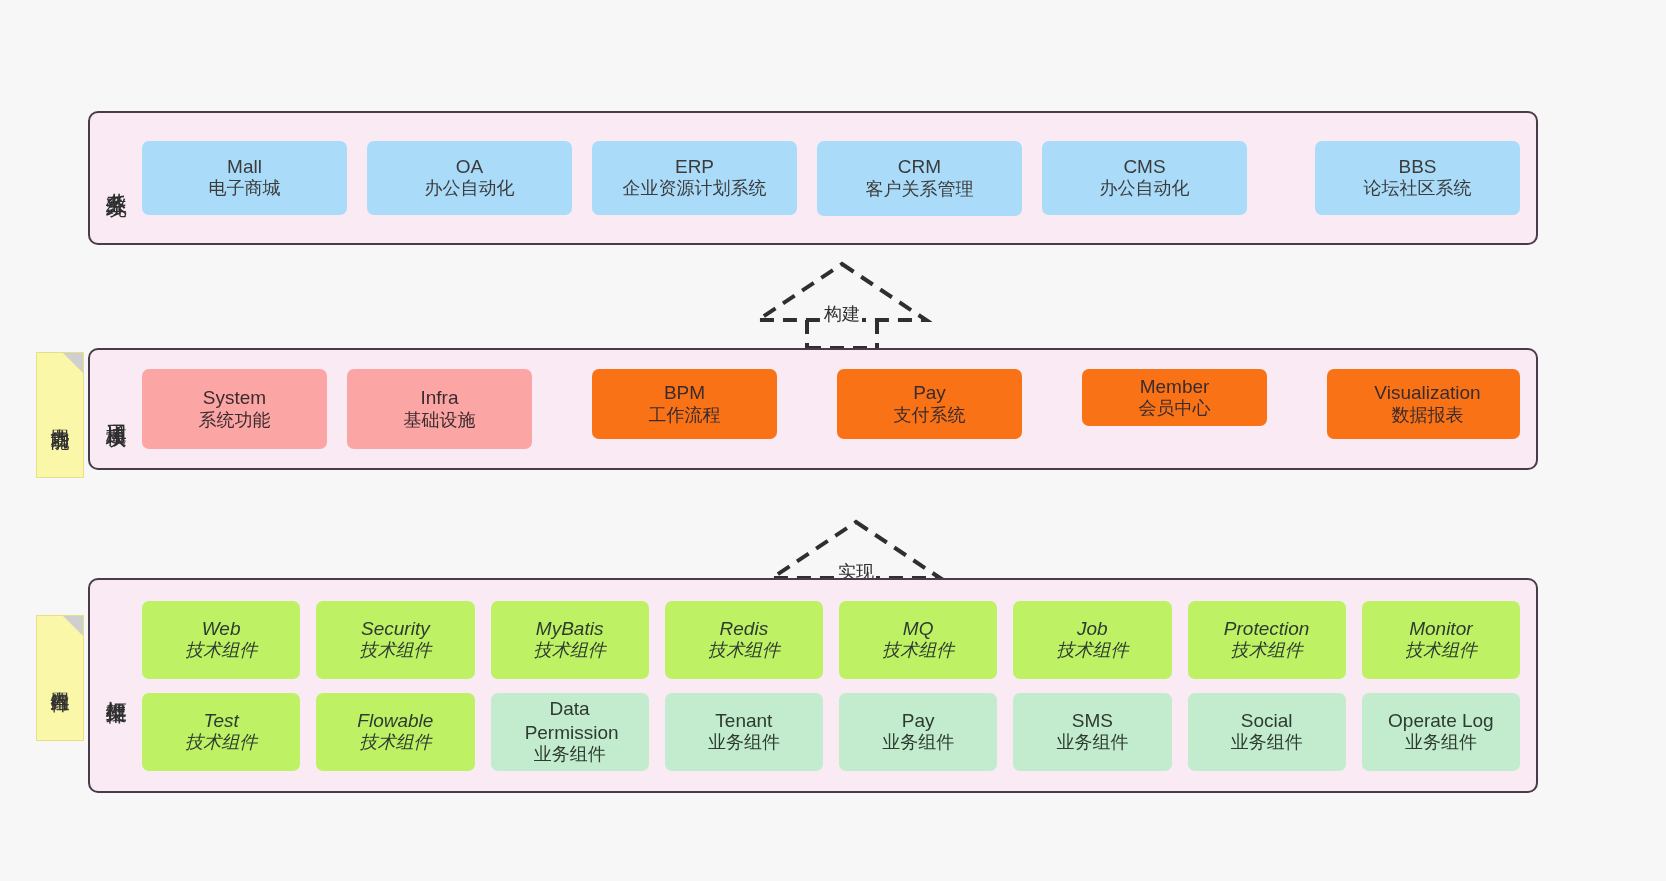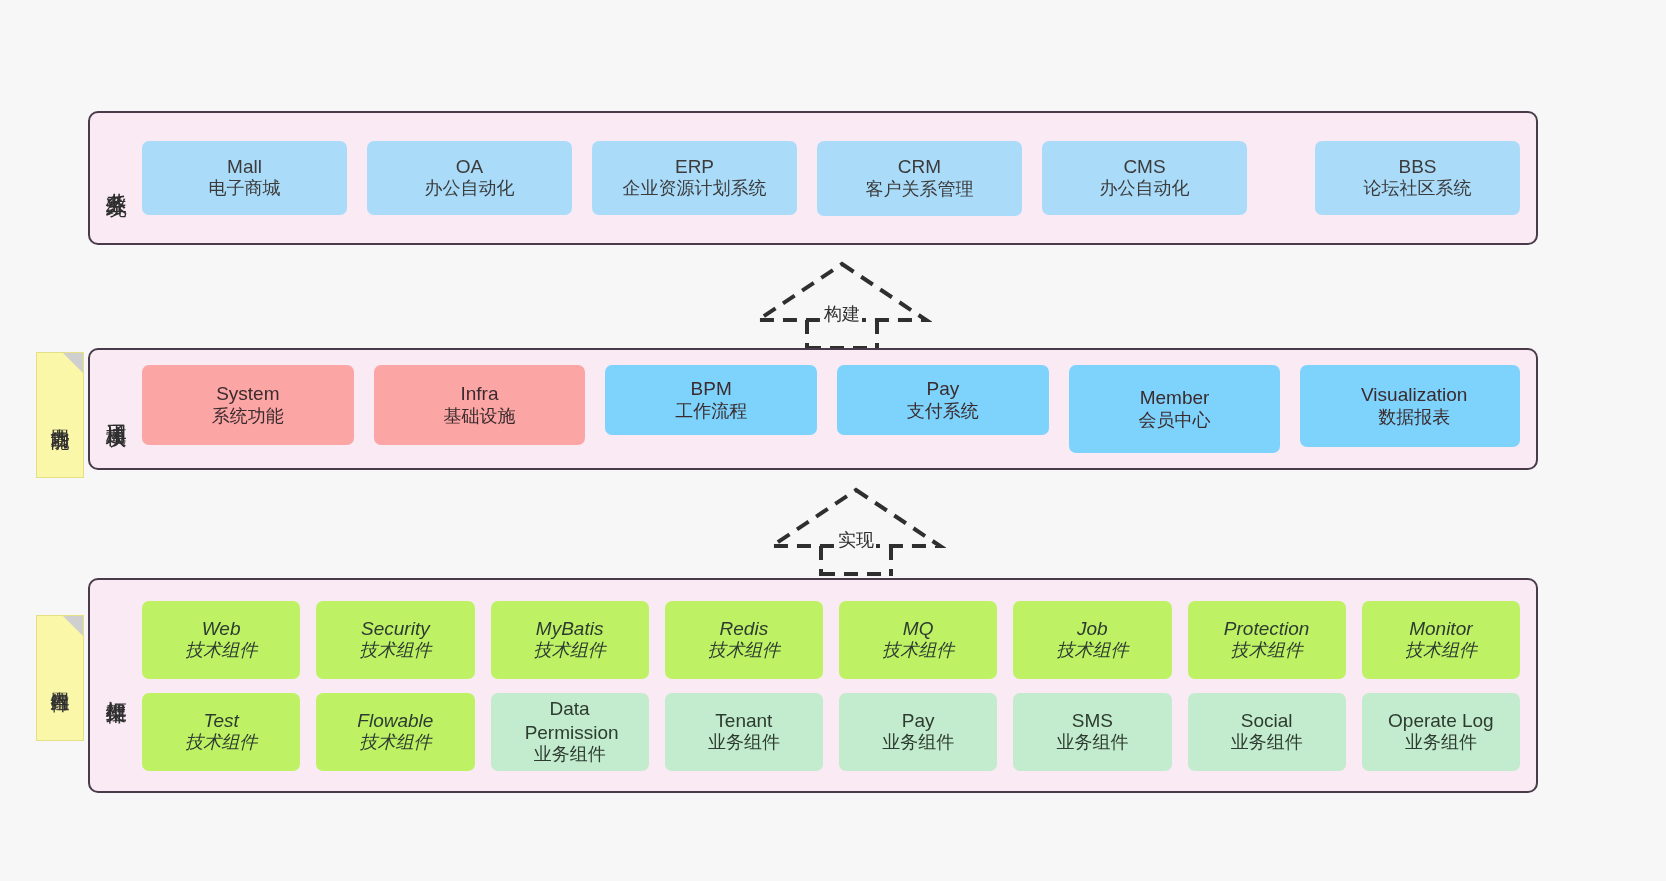--- a/index.html
+++ b/index.html
@@ -76,21 +76,21 @@
     text-align: center;
     line-height: 1.22;
     box-sizing: border-box;
     padding: 4px 6px;
   }
   .node .t1 { font-size: 19px; }
   .node .t2 { font-size: 18px; }
 
   .node.blue      { background: #aadcfa; color: #3b3b3b; }
   .node.red       { background: #fca5a5; color: #3b2b2e; }
-  .node.pink      { background: #7dd3fc; color: #3b2b2e; }
+  .node.pink      { background: #f97316; color: #3b2b2e; margin-left: 40px; }
   .node.green     { background: #bef264; color: #2e3b31; font-style: italic; }
   .node.lightgreen{ background: #c2eccd; color: #2e3b31; }
 
   
   .sticky {
     position: absolute;
     width: 48px;
     background: #fbf7a8;
     border: 1px solid #e5df86;
     box-sizing: border-box;
@@ -215,35 +215,35 @@
         <div class="node pink" style="height:70px;">
           <span class="t1">BPM</span>
           <span class="t2">工作流程</span>
         </div>
 
         <div class="node pink" style="height:70px;">
           <span class="t1">Pay</span>
           <span class="t2">支付系统</span>
         </div>
 
-        <div class="node pink" style="height:88px;">
+        <div class="node pink" style="height:57px;">
           <span class="t1">Member</span>
           <span class="t2">会员中心</span>
         </div>
 
-        <div class="node pink" style="height:82px;padding-left:14px;">
+        <div class="node pink" style="height:70px;padding-left:14px;">
           <span class="t1">Visualization</span>
           <span class="t2">数据报表</span>
         </div>
 
       </div>
     </div>
   </div>
 
-  <div class="arrow" style="left:766px; top:484px; width:180px; height:92px;">
+  <div class="arrow" style="left:766px; top:516px; width:180px; height:92px;">
     <svg width="180" height="92" viewBox="0 0 180 92">
       <polygon points="90,6 174,62 6,62" fill="none" stroke="#2f2f2f" stroke-width="4" stroke-dasharray="14,9" stroke-linecap="butt"></polygon>
       <polyline points="55,62 55,92" fill="none" stroke="#2f2f2f" stroke-width="4" stroke-dasharray="14,9"></polyline>
       <polyline points="125,62 125,92" fill="none" stroke="#2f2f2f" stroke-width="4" stroke-dasharray="14,9"></polyline>
       <polyline points="55,90 125,90" fill="none" stroke="#2f2f2f" stroke-width="4" stroke-dasharray="14,9"></polyline>
     </svg>
     <span class="arrow-label">实现</span>
   </div>
 
   <div class="sticky" style="left:36px; top:615px; height:126px;">

